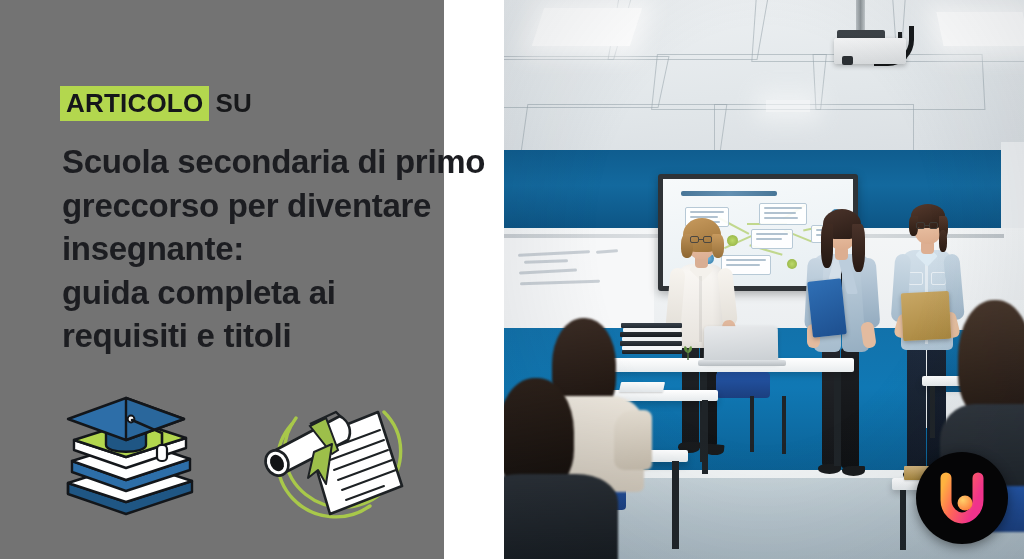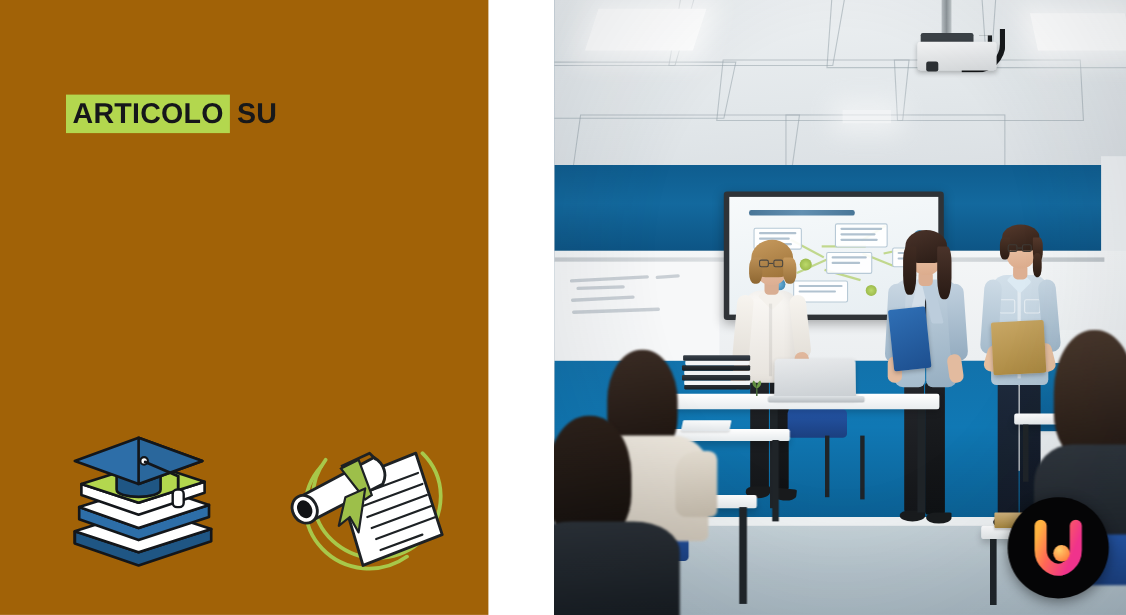--- a/index.html
+++ b/index.html
@@ -6,21 +6,21 @@
   html,body{
     width:1024px; height:559px; overflow:hidden;
     font-family:"Liberation Sans", sans-serif;
     background:#ffffff;
   }
   .canvas{ position:relative; width:1024px; height:559px; overflow:hidden; background:#fff; }
 
   
   .left-panel{
     position:absolute; left:0; top:0; width:444px; height:559px;
-    background:#a16207;
+    background:#737373;
   }
   .kicker{
     position:absolute; left:60px; top:86px;
     font-size:26px; font-weight:700; letter-spacing:0.2px;
     color:#17181a; white-space:nowrap; line-height:1;
   }
   .kicker .hl{
     background:#b3d74e; padding:4px 6px 5px 6px; display:inline-block;
     color:#15161a;
   }
@@ -192,20 +192,27 @@
 <body>
 
 <div class="canvas">
 
   <div class="left-panel">
 
     <div class="kicker">
       <span class="hl">ARTICOLO</span><span class="su">SU</span>
     </div>
 
+    <div class="headline">
+      <span class="ln">Scuola secondaria di primo</span>
+      <span class="ln">greccorso per diventare</span>
+      <span class="ln">insegnante:</span>
+      <span class="ln">guida completa ai</span>
+      <span class="ln">requisiti e titoli</span>
+    </div>
 
     <div class="icon-cap">
       <svg viewBox="0 0 142 128" width="142" height="128">
 
         <g stroke="#13161a" stroke-width="2.4" stroke-linejoin="round">
           <path d="M10 102 L68 122 L134 100 L134 89 L68 110 L10 91 Z" fill="#1f5684"></path>
           <path d="M10 91 L68 110 L134 89 L76 70 Z" fill="#ffffff"></path>
           <path d="M10 91 L10 102" fill="none"></path>
         </g>
 

